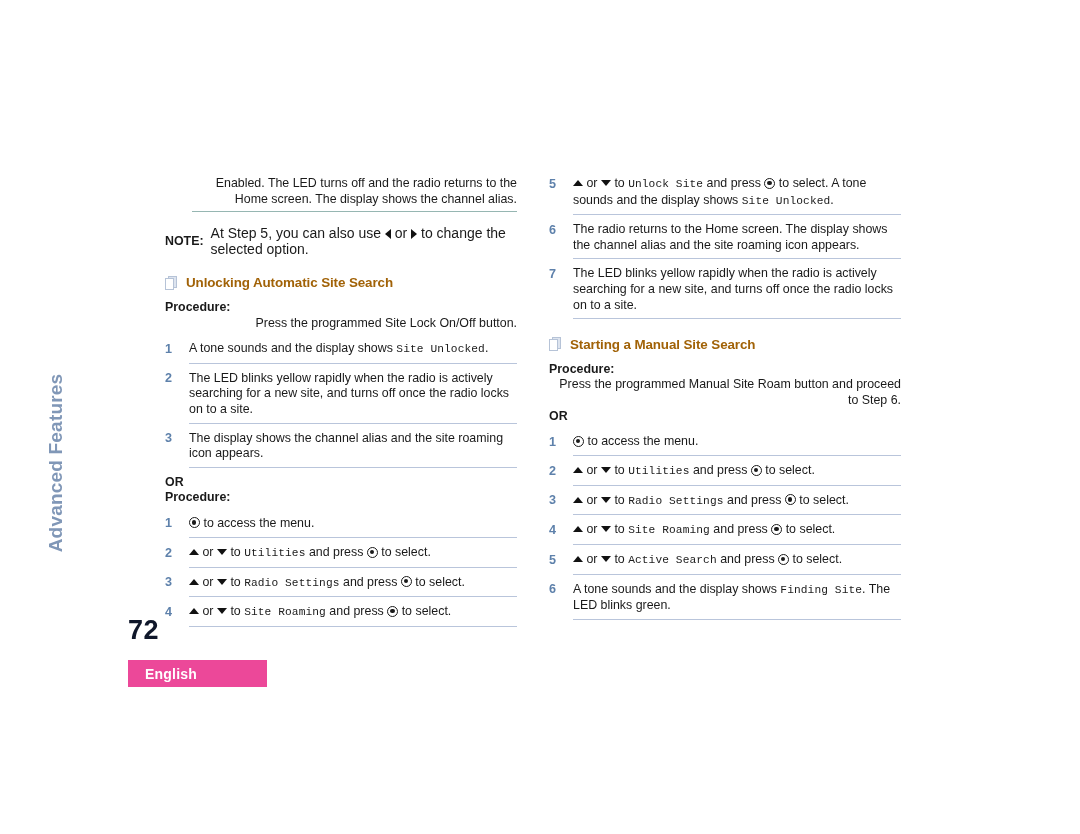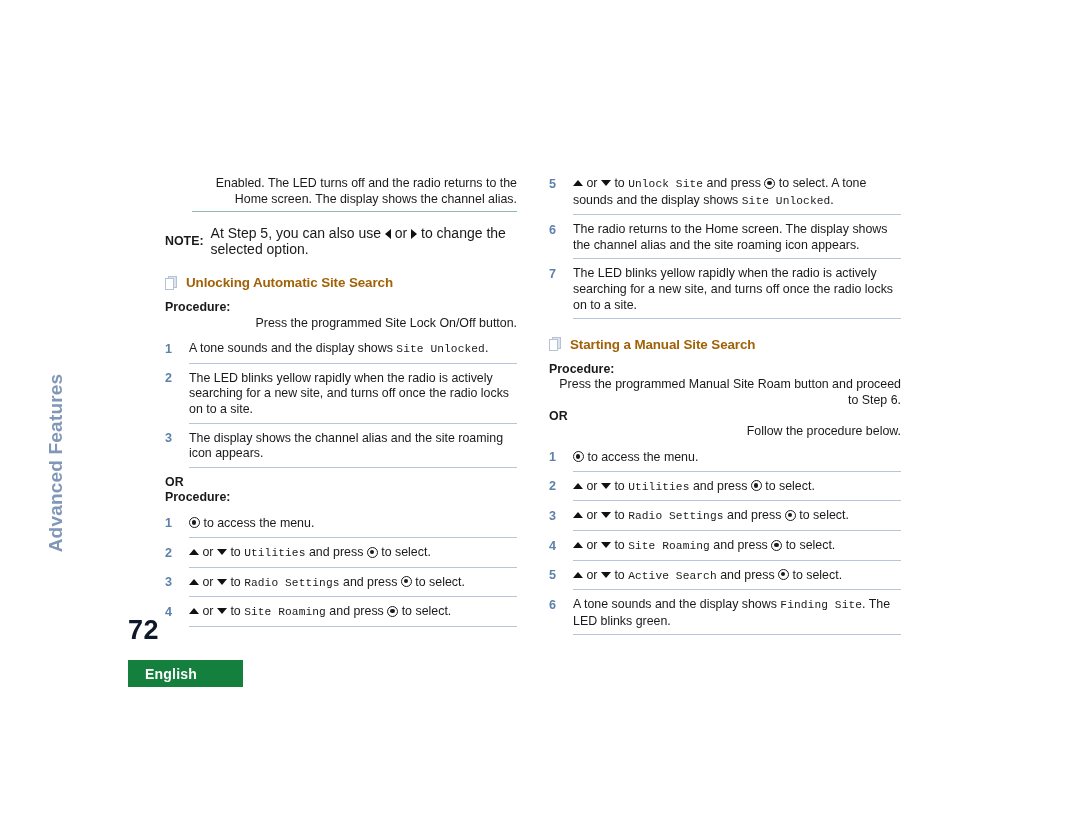--- a/index.html
+++ b/index.html
@@ -43,23 +43,23 @@
     top: 615px;
     font-size: 27px;
     font-weight: bold;
     color: #0f172a;
     letter-spacing: 0.5px;
   }
   .lang-box {
     position: absolute;
     left: 128px;
     top: 660px;
-    width: 115px;
+    width: 139px;
     height: 27px;
-    background: #15803d;
+    background: #ec4899;
     display: flex;
     align-items: center;
   }
   .lang-box span {
     color: #ffffff;
     font-size: 14px;
     font-weight: bold;
     padding-left: 17px;
     letter-spacing: 0.2px;
   }
@@ -367,21 +367,20 @@
         <span class="sheet-back"></span>
           <span class="sheet-front"></span>
       </span>
       <span class="section-title">Starting a Manual Site Search</span>
     </div>
 
     <div class="sub-label">Procedure:</div>
     <div class="para para-flush"><span>Press the programmed </span><span class="b">Manual Site Roam</span><span> button and proceed to Step 6.</span></div>
 
     <div class="or-label or-label-tight">OR</div>
-    <div class="para para-flush">Follow the procedure below.</div>
 
     <div class="steps">
 
       <div class="step">
         <div class="step-num">1</div>
         <div class="step-body"><span class="btn-menu"></span><span> to access the menu.</span></div>
       </div>
       <div class="step-rule"></div>
 
       <div class="step">

